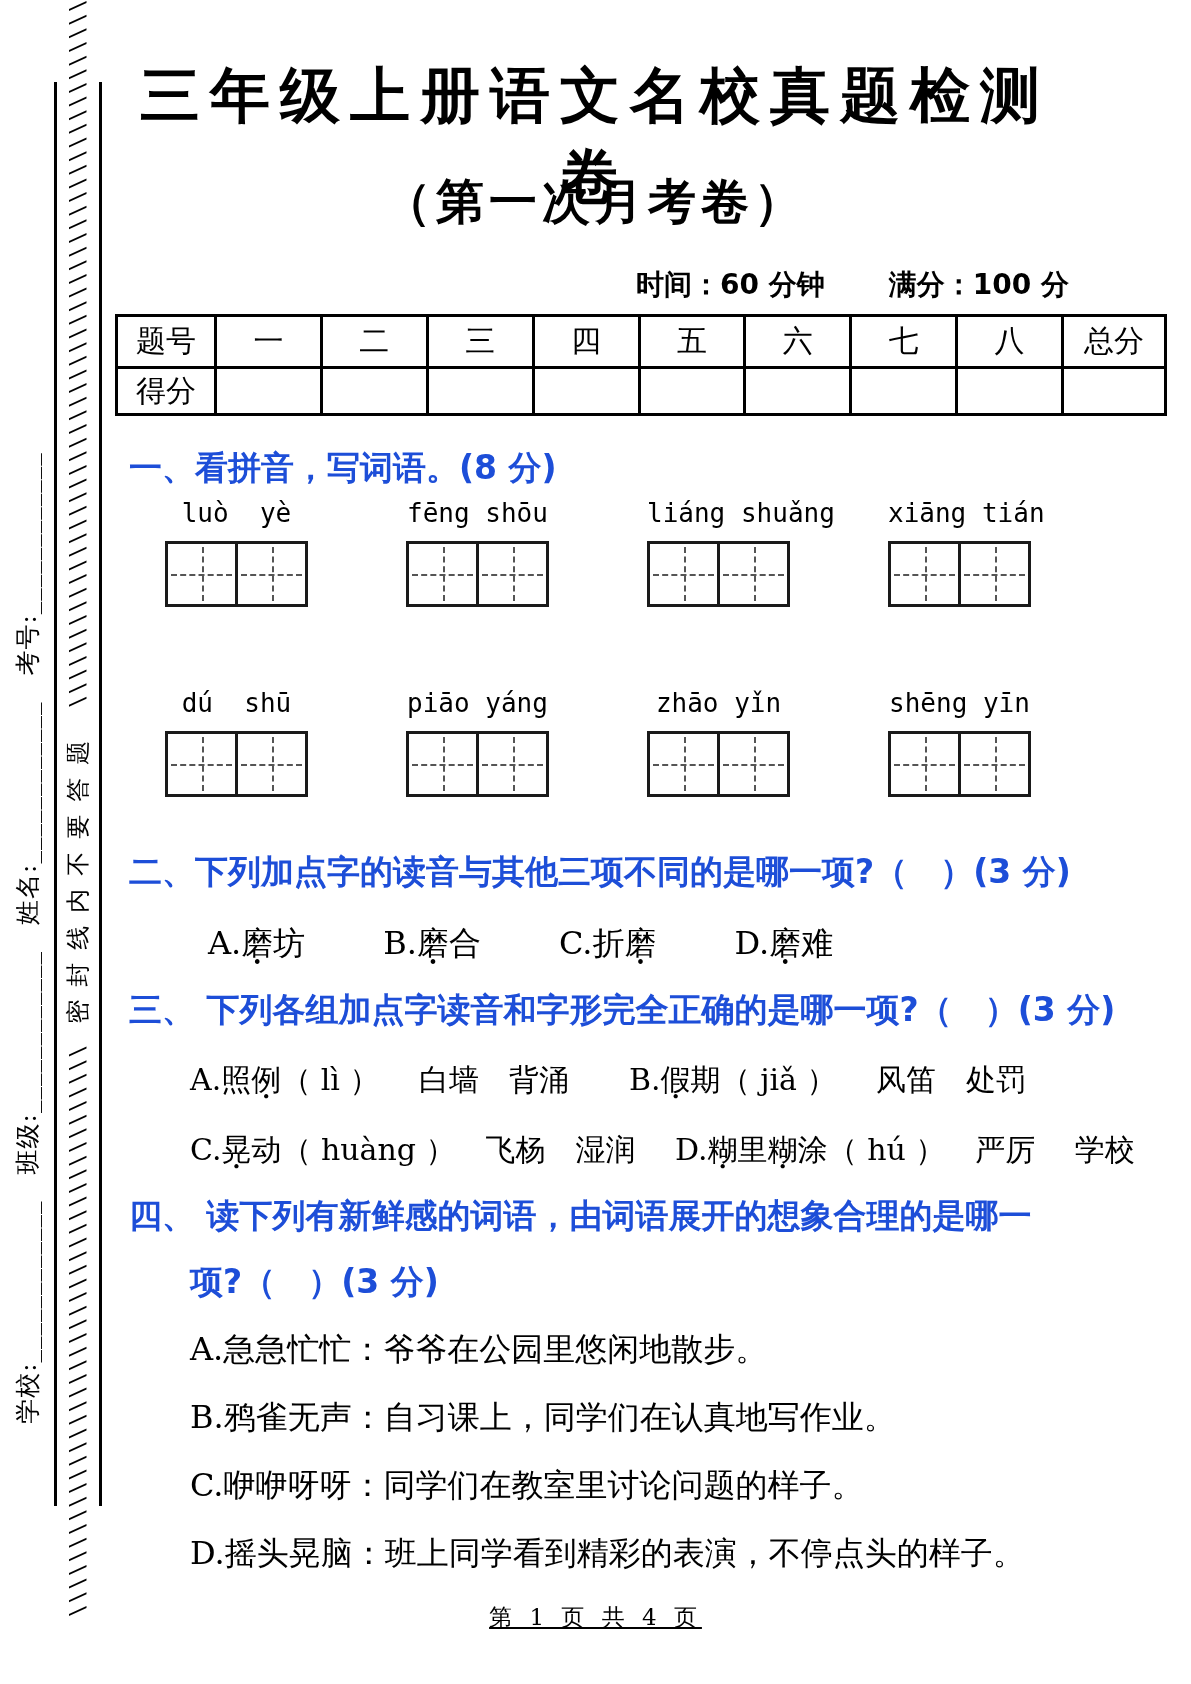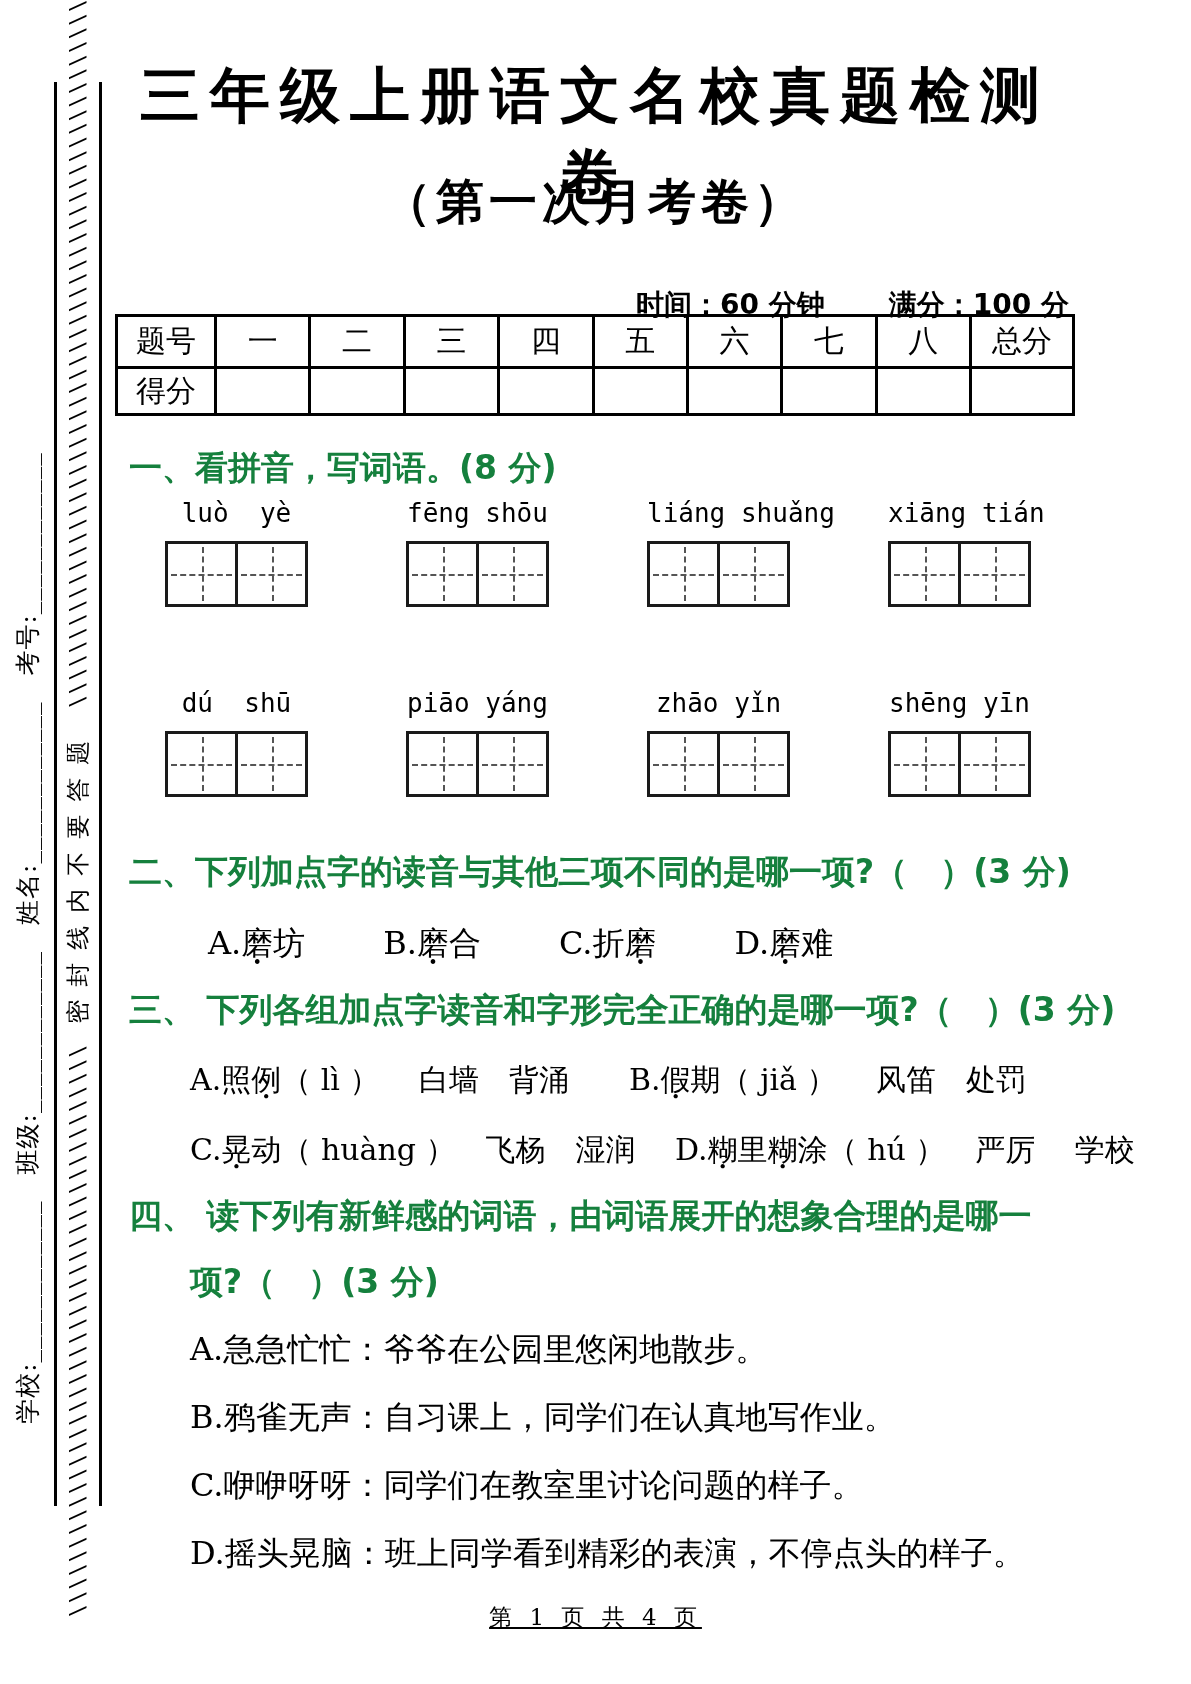--- a/index.html
+++ b/index.html
@@ -38,36 +38,36 @@
     top:56px; width:100%; text-align:center;
     font-size:60px; font-weight:900; letter-spacing:10px; color:#000;
   }
   .subtitle {
     top:170px; width:100%; text-align:center;
     font-size:48px; font-weight:700; letter-spacing:5px; color:#000;
   }
   .meta {
     top:266px; right:6px; left:auto; display:flex; gap:64px;
     font-family:"DejaVu Sans","Liberation Sans",sans-serif;
-    font-weight:bold; font-size:28px; color:#000;margin-top:20px;
+    font-weight:bold; font-size:28px; color:#000;
   }
 
   table.score-table {
-    position:absolute; top:314px; left:0; width:960px;
+    position:absolute; top:314px; left:0; width:1052px;
     border-collapse:collapse; table-layout:fixed; font-size:30px; color:#000;
   }
   table.score-table td { border:3px solid #000; text-align:center; padding:0; }
   table.score-table tr.hdr td { height:49px; }
   table.score-table tr.scr td { height:44px; }
   table.score-table td.c0 { width:96px; }
   table.score-table td.cL { width:100px; }
 
   .sec-heading {
     font-family:"DejaVu Sans","Liberation Sans",sans-serif;
-    font-weight:bold; font-size:33px; color:#15803d; white-space:nowrap; left:14px;
+    font-weight:bold; font-size:33px; color:#1d4ed8; white-space:nowrap; left:14px;
   }
 
   .pinyin-row, .box-row {
     width:960px; box-sizing:border-box; padding:0 44px 0 50px;
     display:flex; justify-content:space-between;
   }
   .py {
     width:143px; text-align:center; white-space:pre;
     font-family:"DejaVu Sans Mono","Liberation Mono",monospace;
     font-size:26px; color:#000;

